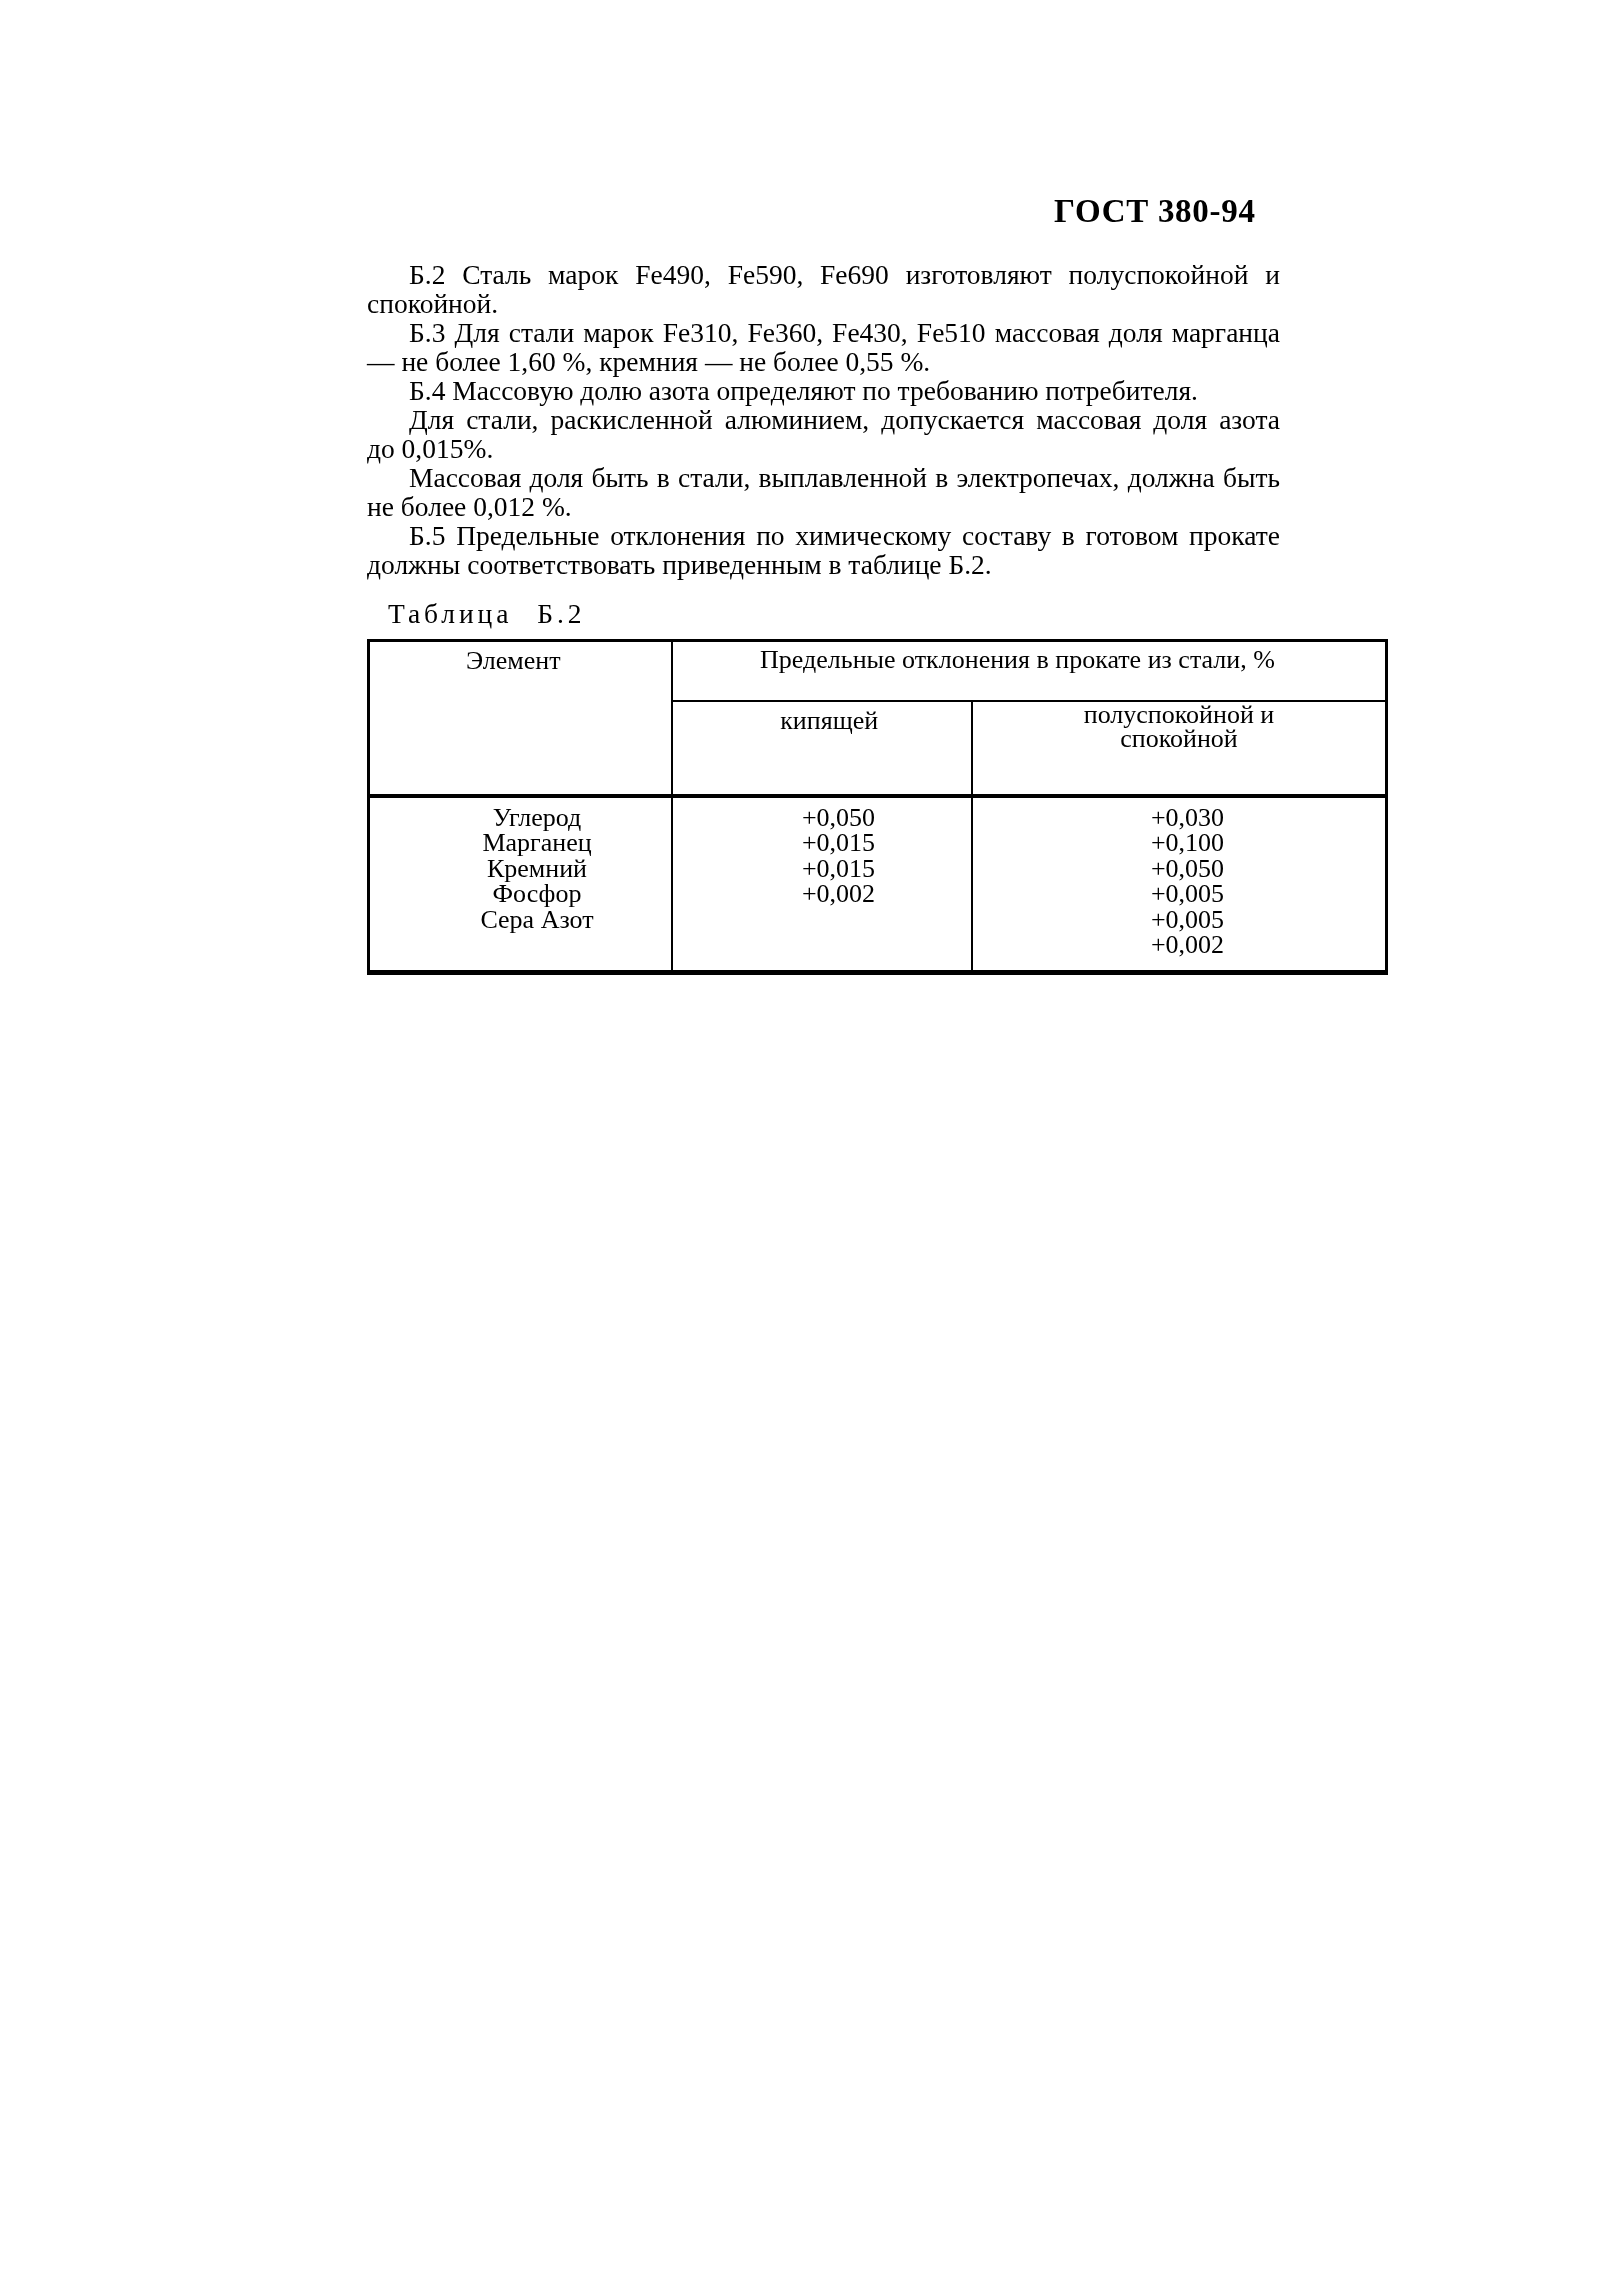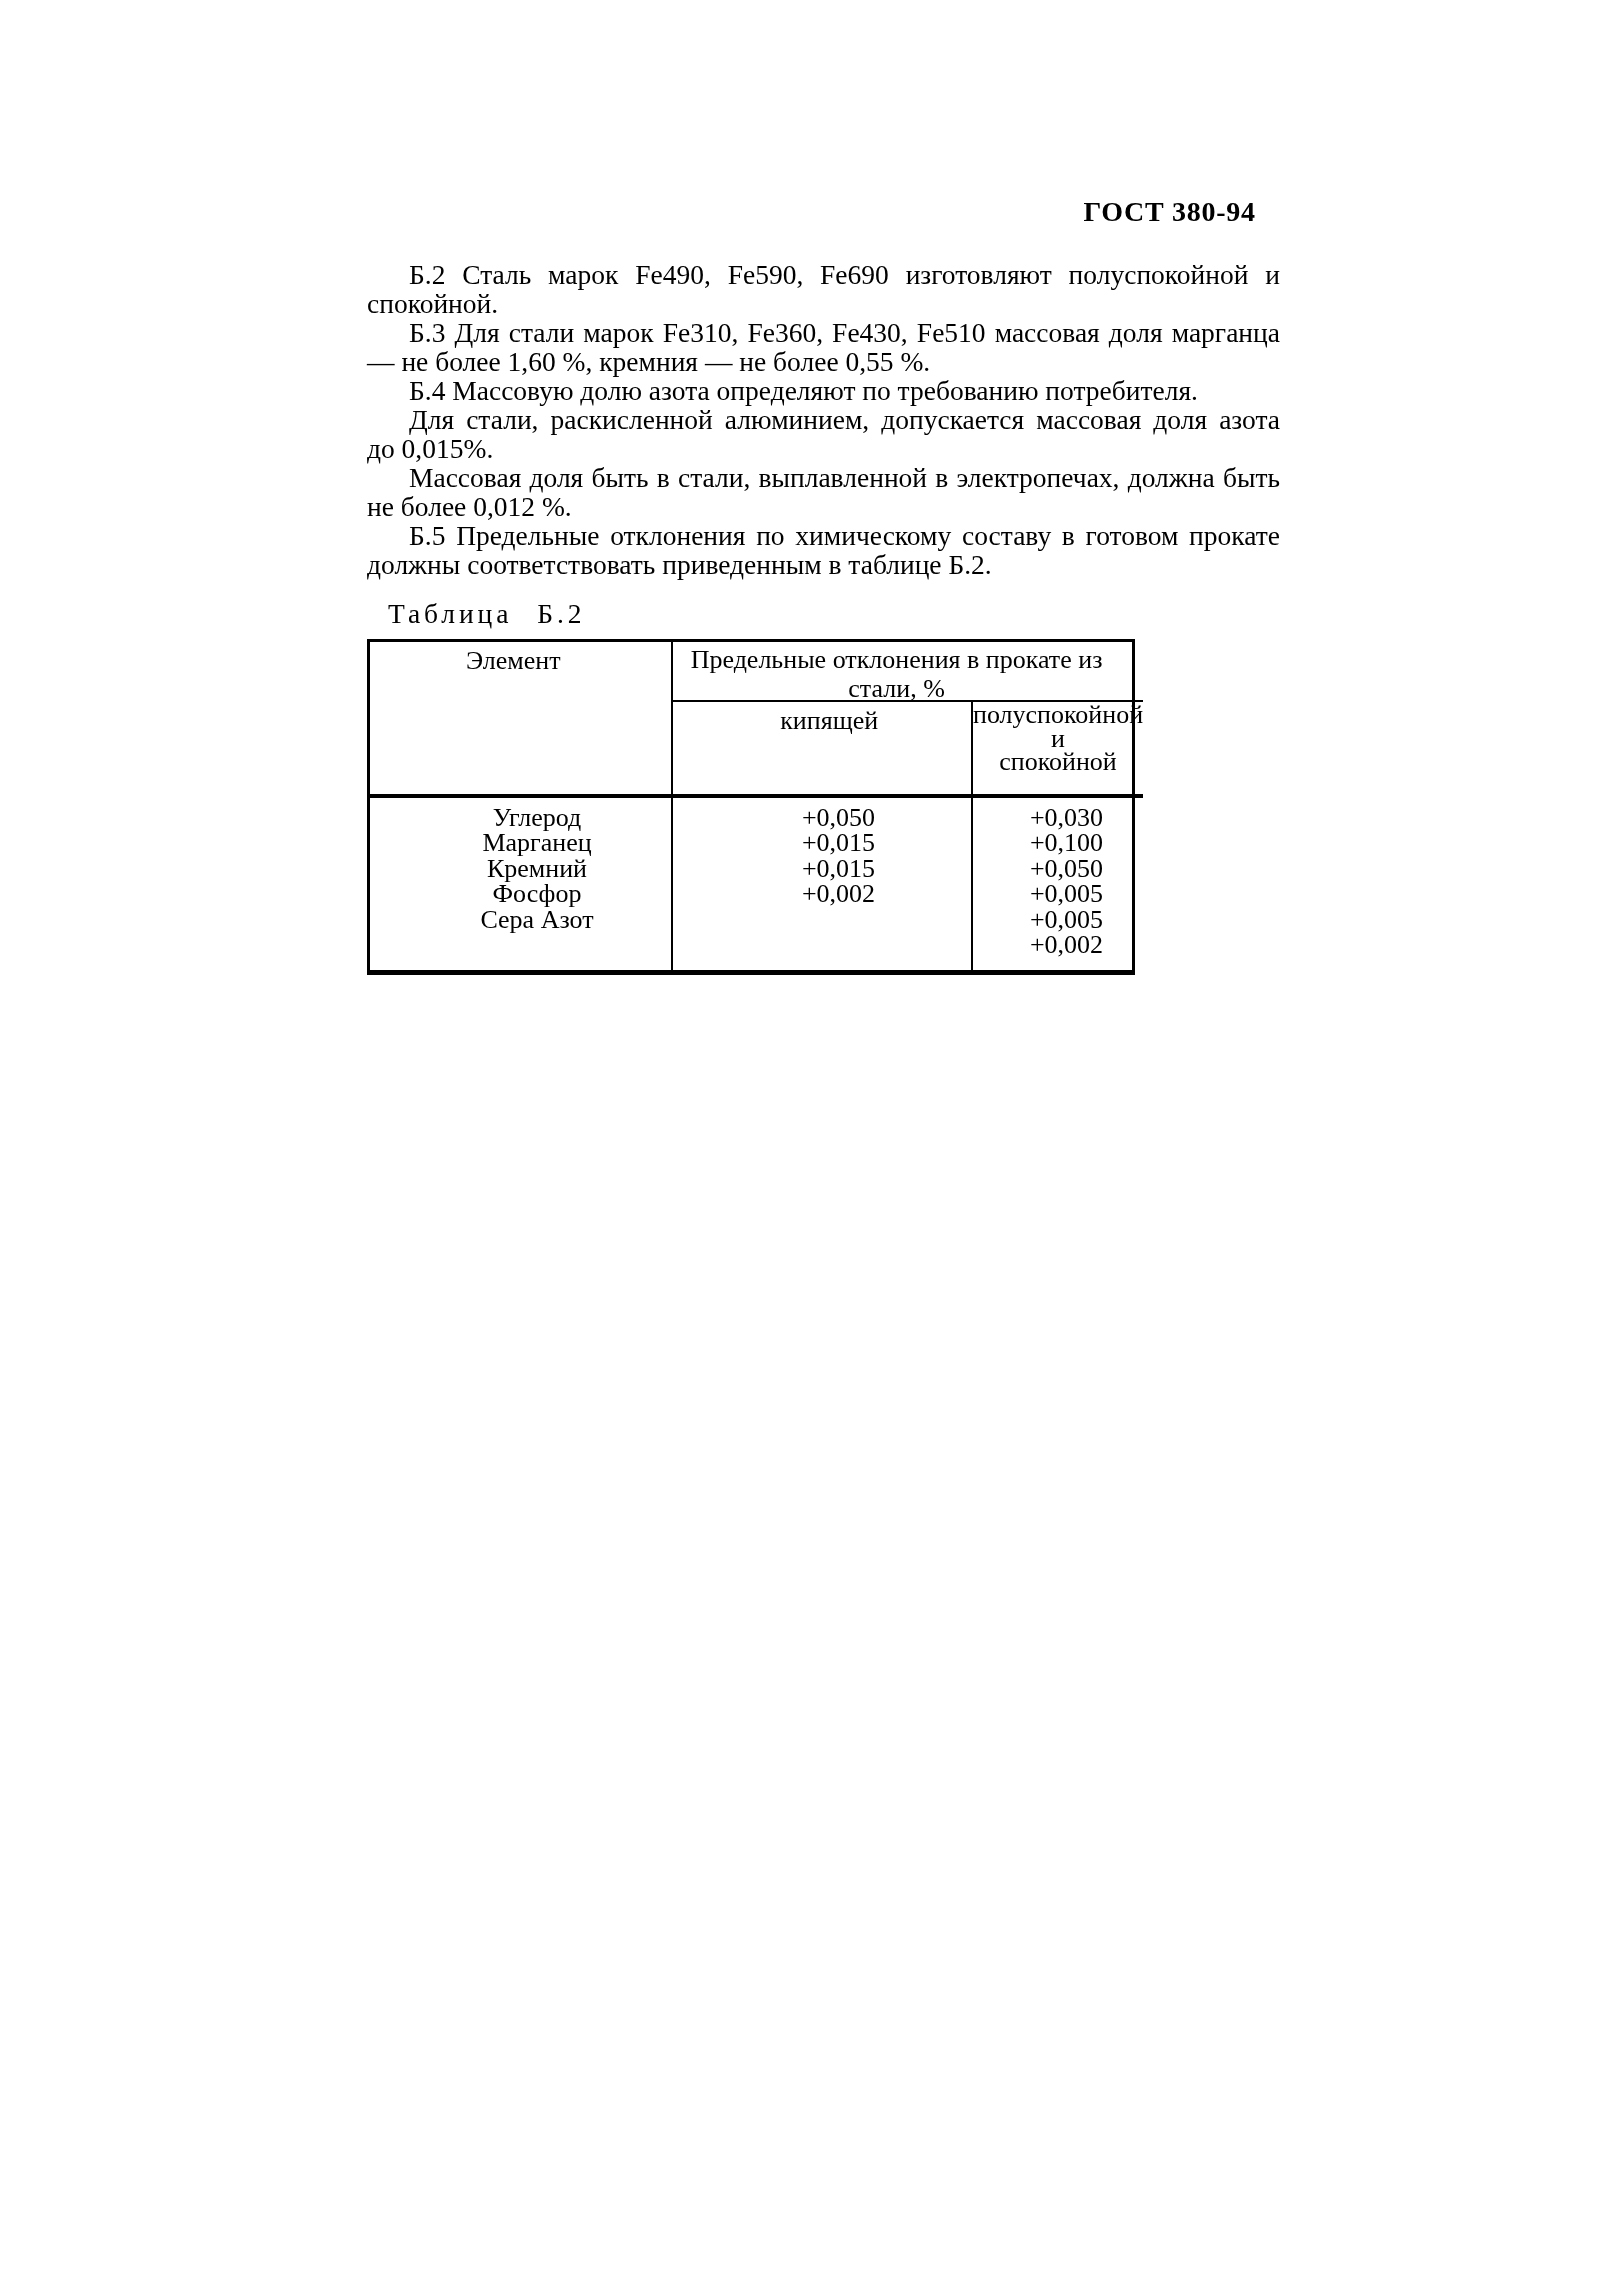--- a/index.html
+++ b/index.html
@@ -4,39 +4,39 @@
 <style>
   html,body { margin:0; padding:0; background:#888; }
   .page {
     position:relative; width:1622px; height:2295px;
     background:#ffffff; color:#000;
     font-family:"Liberation Serif","DejaVu Serif",serif;
     overflow:hidden;
   }
   .gost-code {
     position:absolute; left:367px; top:194px; width:901px;
-    text-align:right; font-size:28px; line-height:35px; font-weight:700;
+    text-align:right; font-size:33px; line-height:35px; font-weight:700;
     letter-spacing:0.7px; padding-right:12.4px; box-sizing:border-box;
   }
   .paras {
     position:absolute; left:367px; top:260px; width:913px;
     font-size:27.5px; line-height:29px;
   }
   .ln { white-space:normal; }
   .ind { text-indent:42px; }
   .just { text-align:justify; text-align-last:justify; }
 
   .tcap {
     position:absolute; left:368px; top:599px;
     font-size:27.5px; line-height:30px; letter-spacing:3.9px;margin-left:20px;
   }
   .tcap .wordgap { display:inline-block; width:25px; }
 
   .gtable {
-    position:absolute; left:367px; top:639px; width:768px; height:336px;
+    position:absolute; left:367px; top:639px; width:1021px; height:336px;
     box-sizing:border-box;
     border:3.9px solid #000; border-bottom-width:5.9px;
     display:grid;
     grid-template-columns:303px 300px 1fr;
     grid-template-rows:60px 92px 1fr;
     font-size:26px;
   }
   .gtable > div { box-sizing:border-box; }
   .cell-element {
     grid-area:1/1/3/2; border-right:2.6px solid #000;

